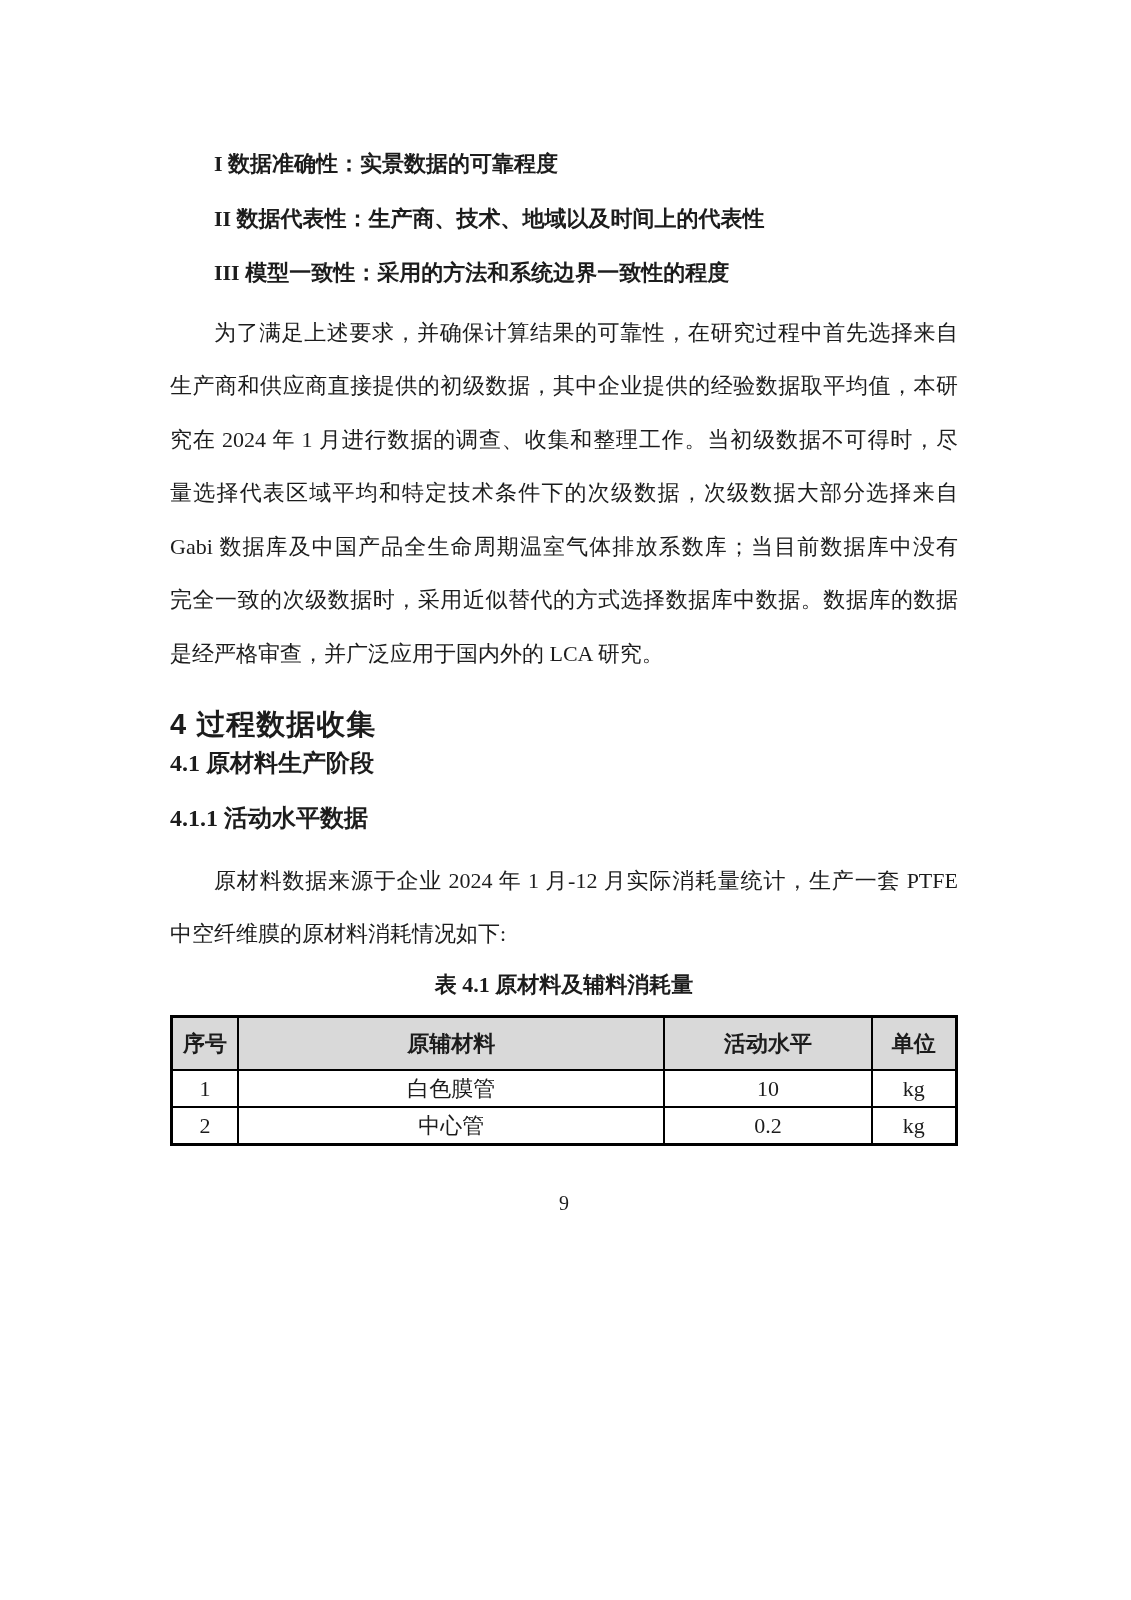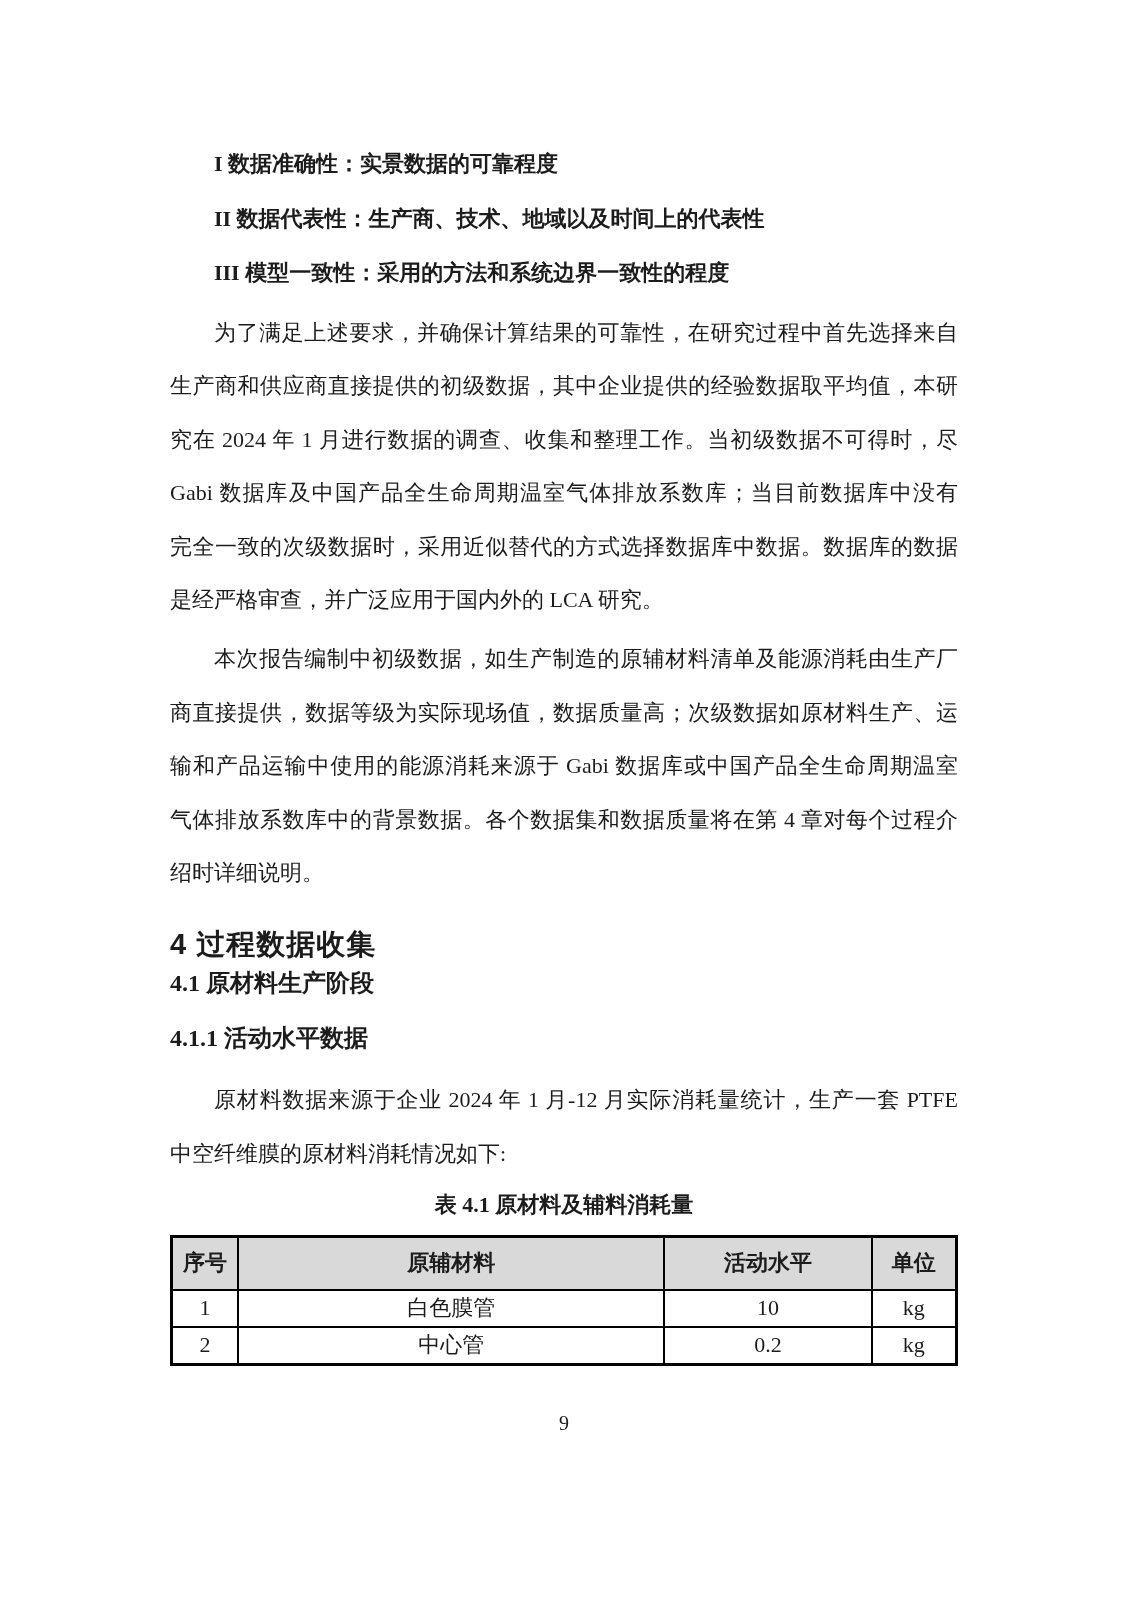--- a/index.html
+++ b/index.html
@@ -112,32 +112,26 @@
     <div class="criteria">
       <span class="line indent">I 数据准确性：实景数据的可靠程度</span>
       <span class="line indent">II 数据代表性：生产商、技术、地域以及时间上的代表性</span>
       <span class="line indent">III 模型一致性：采用的方法和系统边界一致性的程度</span>
     </div>
 
     <div class="para-a">
       <span class="line fill indent">为了满足上述要求，并确保计算结果的可靠性，在研究过程中首先选择来自</span>
       <span class="line fill">生产商和供应商直接提供的初级数据，其中企业提供的经验数据取平均值，本研</span>
       <span class="line fill">究在 2024 年 1 月进行数据的调查、收集和整理工作。当初级数据不可得时，尽</span>
+      <span class="line fill">量选择代表区域平均和特定技术条件下的次级数据，次级数据大部分选择来自</span>
       <span class="line fill">Gabi 数据库及中国产品全生命周期温室气体排放系数库；当目前数据库中没有</span>
       <span class="line fill">完全一致的次级数据时，采用近似替代的方式选择数据库中数据。数据库的数据</span>
       <span class="line">是经严格审查，并广泛应用于国内外的 LCA 研究。</span>
     </div>
 
-    <div class="para-b">
-      <span class="line fill indent">本次报告编制中初级数据，如生产制造的原辅材料清单及能源消耗由生产厂</span>
-      <span class="line fill">商直接提供，数据等级为实际现场值，数据质量高；次级数据如原材料生产、运</span>
-      <span class="line fill">输和产品运输中使用的能源消耗来源于 Gabi 数据库或中国产品全生命周期温室</span>
-      <span class="line fill">气体排放系数库中的背景数据。各个数据集和数据质量将在第 4 章对每个过程介</span>
-      <span class="line">绍时详细说明。</span>
-    </div>
 
     <div class="h-chapter">4 过程数据收集</div>
 
     <div class="h-section">4.1 原材料生产阶段</div>
 
     <div class="h-subsection">4.1.1 活动水平数据</div>
 
     <div class="para-c">
       <span class="line fill indent">原材料数据来源于企业 2024 年 1 月-12 月实际消耗量统计，生产一套 PTFE</span>
       <span class="line">中空纤维膜的原材料消耗情况如下:</span>

